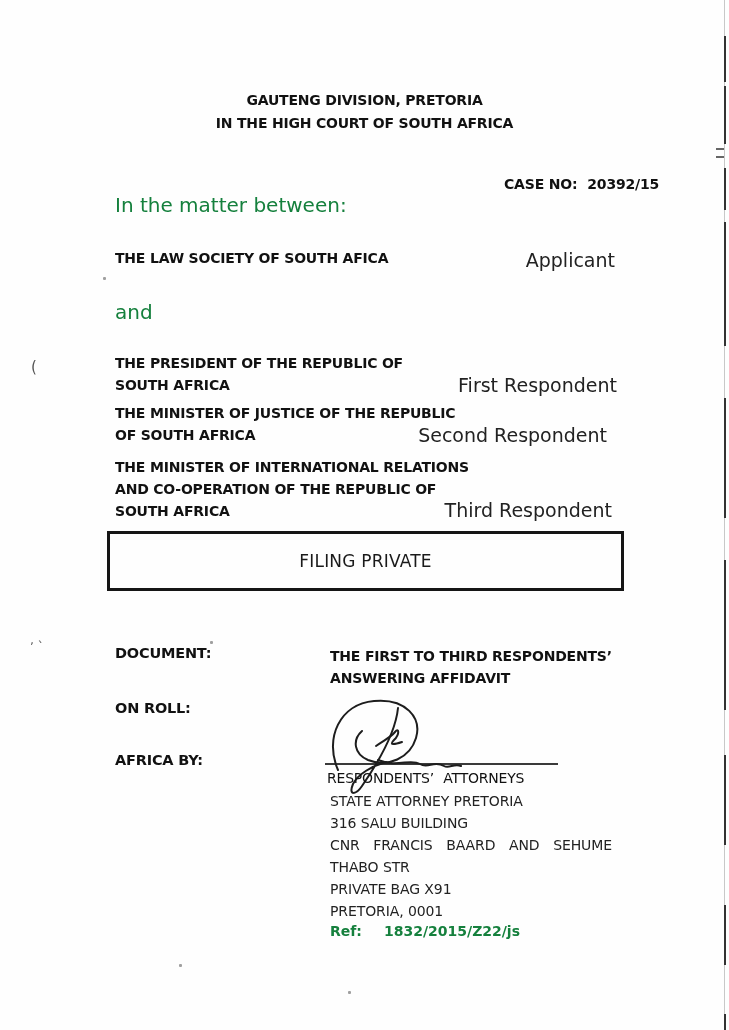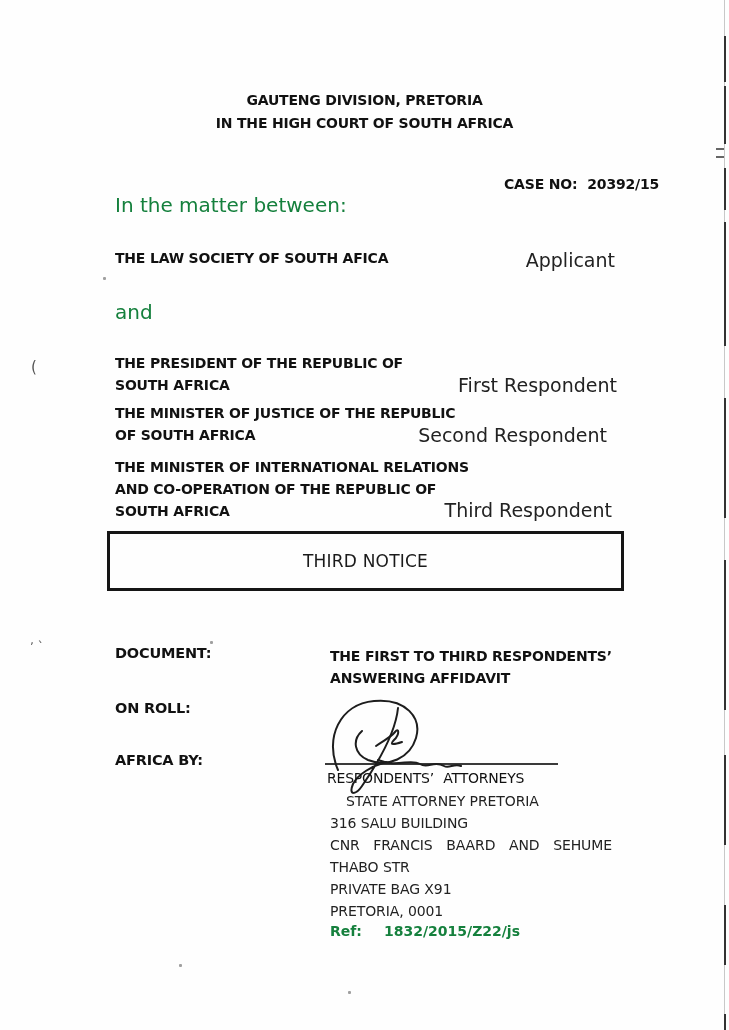--- a/index.html
+++ b/index.html
@@ -105,21 +105,21 @@
 <div class="abs party-name" style="left:115px; top:402px; width:430px;">THE MINISTER OF JUSTICE OF THE REPUBLIC
 OF SOUTH AFRICA</div>
 <div class="abs party-role" style="top:424px; right:122px;">Second Respondent</div>
 
 <div class="abs party-name" style="left:115px; top:456px; width:440px;">THE MINISTER OF INTERNATIONAL RELATIONS
 AND CO-OPERATION OF THE REPUBLIC OF
 SOUTH AFRICA</div>
 <div class="abs party-role" style="top:499px; right:117px;">Third Respondent</div>
 
 <div class="abs notice-box">
-  <span class="notice-title">THIRD NOTICE</span>
+  <span class="notice-title">FILING PRIVATE</span>
 </div>
 
 <div class="abs field-label" style="left:115px; top:645px;">DOCUMENT:</div>
 <div class="abs doc-value" style="left:330px; top:645px; width:290px;">THE FIRST TO THIRD RESPONDENTS’
 ANSWERING AFFIDAVIT</div>
 
 <div class="abs field-label" style="left:115px; top:700px;">ON ROLL:</div>
 
 <div class="abs field-label" style="left:115px; top:752px;">AFRICA BY:</div>
 
@@ -127,21 +127,21 @@
 <svg class="abs signature-svg" width="200" height="100" viewBox="0 0 200 100">
   <g fill="none" stroke="#1d1d1d" stroke-width="2" stroke-linecap="round">
     <path d="M 22 74 C 8 42, 24 8, 58 5 C 90 2, 106 22, 100 42 C 94 62, 72 72, 52 64 C 38 58, 36 44, 46 35"></path>
     <path d="M 82 12 C 80 32, 68 58, 46 90 C 40 99, 32 100, 37 88 C 42 78, 56 70, 70 66"></path>
     <path d="M 60 50 C 68 44, 74 42, 79 36 C 83 31, 84 38, 78 44 C 72 50, 80 48, 86 46"></path>
     <path d="M 62 64 C 82 72, 94 62, 104 68 C 112 73, 118 64, 128 70 C 133 73, 138 67, 145 70"></path>
   </g>
 </svg>
 
 <div class="abs attorney-title" style="left:327px; top:770px;">RESPONDENTS’ ATTORNEYS</div>
-<div class="abs addr-line" style="left:330px; top:791px;margin-left:16px;">STATE ATTORNEY PRETORIA</div>
+<div class="abs addr-line" style="left:330px; top:791px;">STATE ATTORNEY PRETORIA</div>
 <div class="abs addr-line" style="left:330px; top:813px;">316 SALU BUILDING</div>
 <div class="abs addr-line justified" style="left:330px; top:835px;">CNR FRANCIS BAARD AND SEHUME</div>
 <div class="abs addr-line" style="left:330px; top:857px;">THABO STR</div>
 <div class="abs addr-line" style="left:330px; top:879px;">PRIVATE BAG X91</div>
 <div class="abs addr-line" style="left:330px; top:901px;">PRETORIA, 0001</div>
 <div class="abs ref-line" style="left:330px; top:923px;">
   <span>Ref:</span><span class="gap"></span><span>1832/2015/Z22/js</span>
 </div>
 
 <div class="abs edge-line-base"></div>

